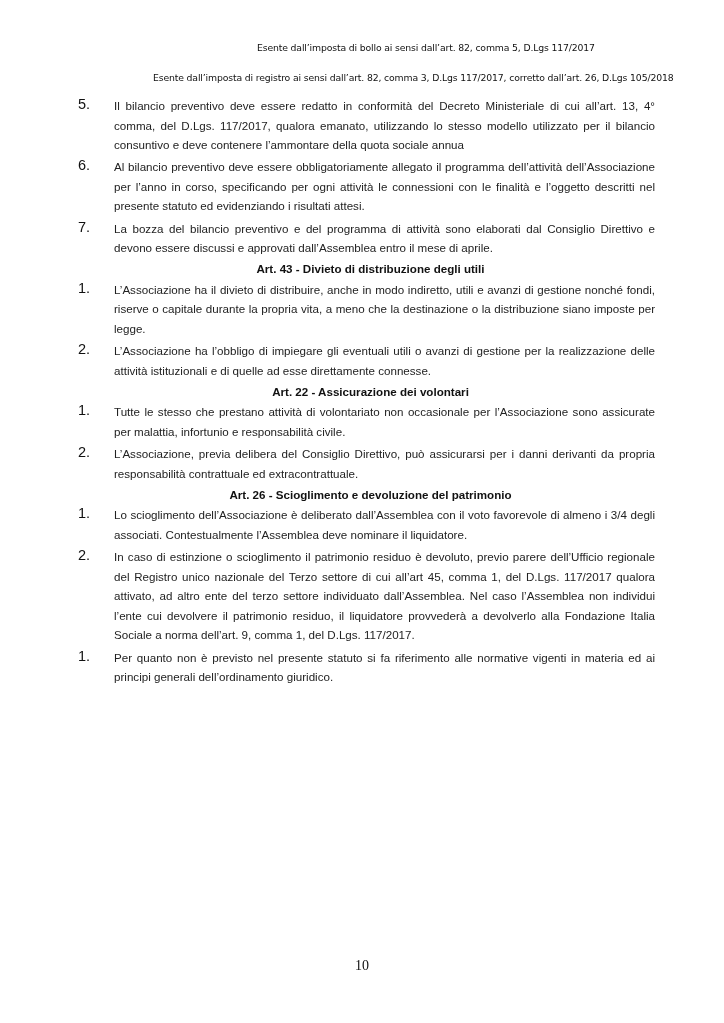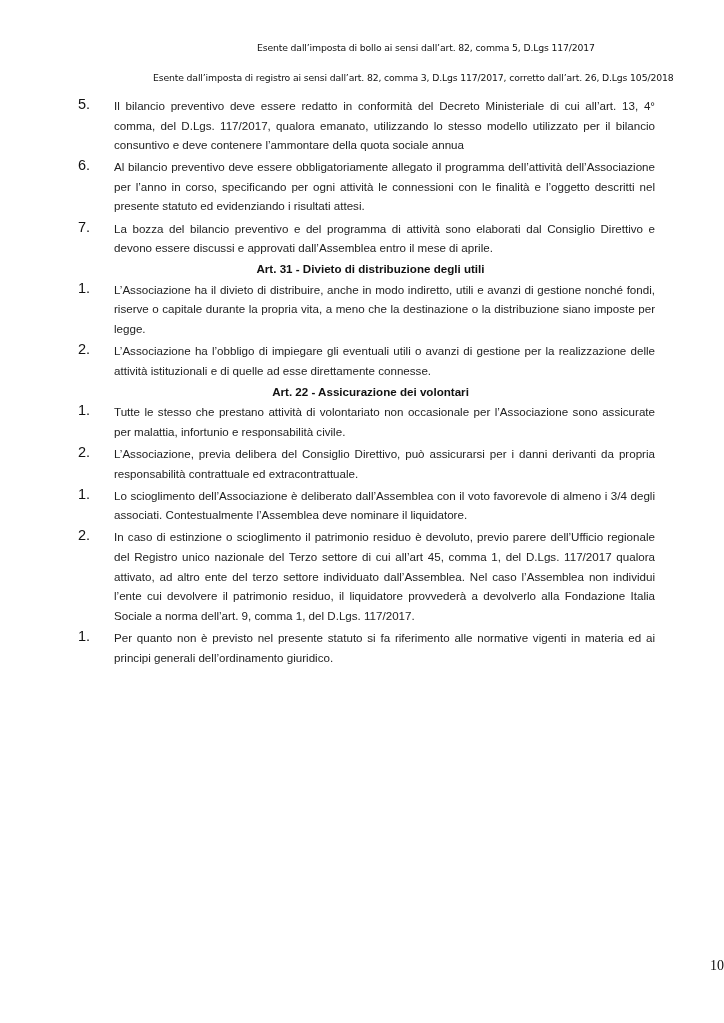--- a/index.html
+++ b/index.html
@@ -19,21 +19,21 @@
     .item { position: relative; padding-left: 36px; margin-bottom: 2.5px; }
     .item .num {
       position: absolute; left: 0; top: -1px; font-size: 14.5px; color: #111;
     }
     .item .txt { text-align: justify; display: block; }
     .art-title {
       text-align: center; font-weight: bold; font-size: 11.6px; color: #111;
       margin: -1px 0 1px 0; padding-left: 8px;
     }
     .page-number {
-      position: absolute; top: 958px; left: 0; width: 724px; text-align: right;
+      position: absolute; top: 958px; left: 0; width: 724px; text-align: center;
       font-family: "Liberation Serif", serif; font-size: 14px; color: #111;
     }
   </style>
 </head>
 <body>
 
 <div class="header">
   <div class="h1">Esente dall’imposta di bollo ai sensi dall’art. 82, comma 5, D.Lgs 117/2017</div>
   <div class="h2">Esente dall’imposta di registro ai sensi dall’art. 82, comma 3,  D.Lgs 117/2017, corretto dall’art. 26,  D.Lgs 105/2018</div>
 </div>
@@ -45,40 +45,41 @@
   </div>
   <div class="item">
     <span class="num">6.</span>
     <span class="txt">Al bilancio preventivo deve essere obbligatoriamente allegato il programma dell’attività dell’Associazione per l’anno in corso, specificando per ogni attività le connessioni con le finalità e l’oggetto descritti nel presente statuto ed evidenziando i risultati attesi.</span>
   </div>
   <div class="item">
     <span class="num">7.</span>
     <span class="txt">La bozza del bilancio preventivo e del programma di attività sono elaborati dal Consiglio Direttivo e devono essere discussi e approvati dall’Assemblea entro il mese di aprile.</span>
   </div>
 
-  <div class="art-title">Art. 31 - Divieto di distribuzione degli utili</div>
+  <div class="art-title">Art. 43 - Divieto di distribuzione degli utili</div>
   <div class="item">
     <span class="num">1.</span>
     <span class="txt">L’Associazione ha il divieto di distribuire, anche in modo indiretto, utili e avanzi di gestione nonché fondi, riserve o capitale durante la propria vita, a meno che la destinazione o la distribuzione siano imposte per legge.</span>
   </div>
   <div class="item">
     <span class="num">2.</span>
     <span class="txt">L’Associazione ha l’obbligo di impiegare gli eventuali utili o avanzi di gestione per la realizzazione delle attività istituzionali e di quelle ad esse direttamente connesse.</span>
   </div>
 
   <div class="art-title">Art. 22 - Assicurazione dei volontari</div>
   <div class="item">
     <span class="num">1.</span>
     <span class="txt">Tutte le stesso che prestano attività di volontariato non occasionale per l’Associazione sono assicurate per malattia, infortunio e responsabilità civile.</span>
   </div>
   <div class="item">
     <span class="num">2.</span>
     <span class="txt">L’Associazione, previa delibera del Consiglio Direttivo, può assicurarsi per i danni derivanti da propria responsabilità contrattuale ed extracontrattuale.</span>
   </div>
 
+  <div class="art-title">Art. 26 - Scioglimento e devoluzione del patrimonio</div>
   <div class="item">
     <span class="num">1.</span>
     <span class="txt">Lo scioglimento dell’Associazione è deliberato dall’Assemblea con il voto favorevole di almeno i 3/4 degli associati. Contestualmente l’Assemblea deve nominare il liquidatore.</span>
   </div>
   <div class="item">
     <span class="num">2.</span>
     <span class="txt">In caso di estinzione o scioglimento il patrimonio residuo è devoluto, previo parere dell’Ufficio regionale del Registro unico nazionale del Terzo settore di cui all’art 45, comma 1, del D.Lgs. 117/2017 qualora attivato, ad altro ente del terzo settore individuato dall’Assemblea. Nel caso l’Assemblea non individui l’ente cui devolvere il patrimonio residuo, il liquidatore provvederà a devolverlo alla Fondazione Italia Sociale a norma dell’art. 9, comma 1, del D.Lgs. 117/2017.</span>
   </div>
 
   <div class="item">

